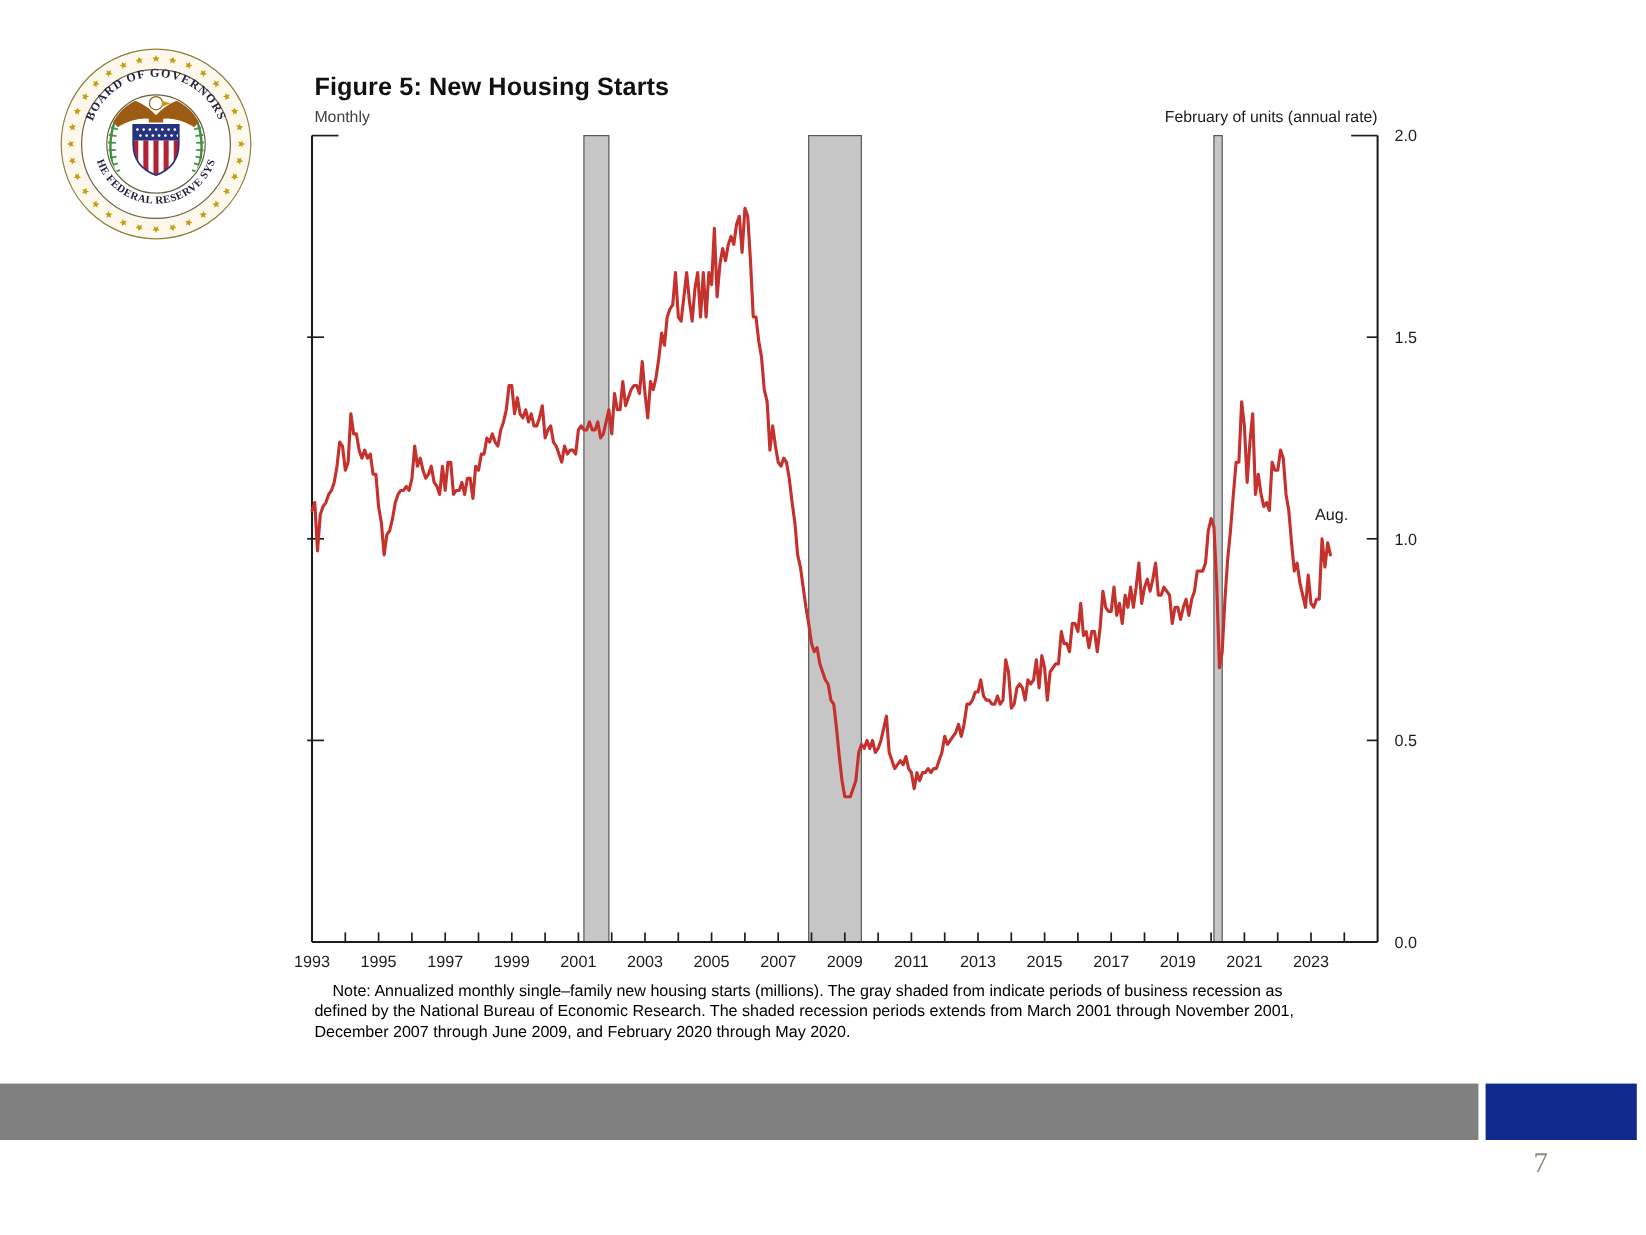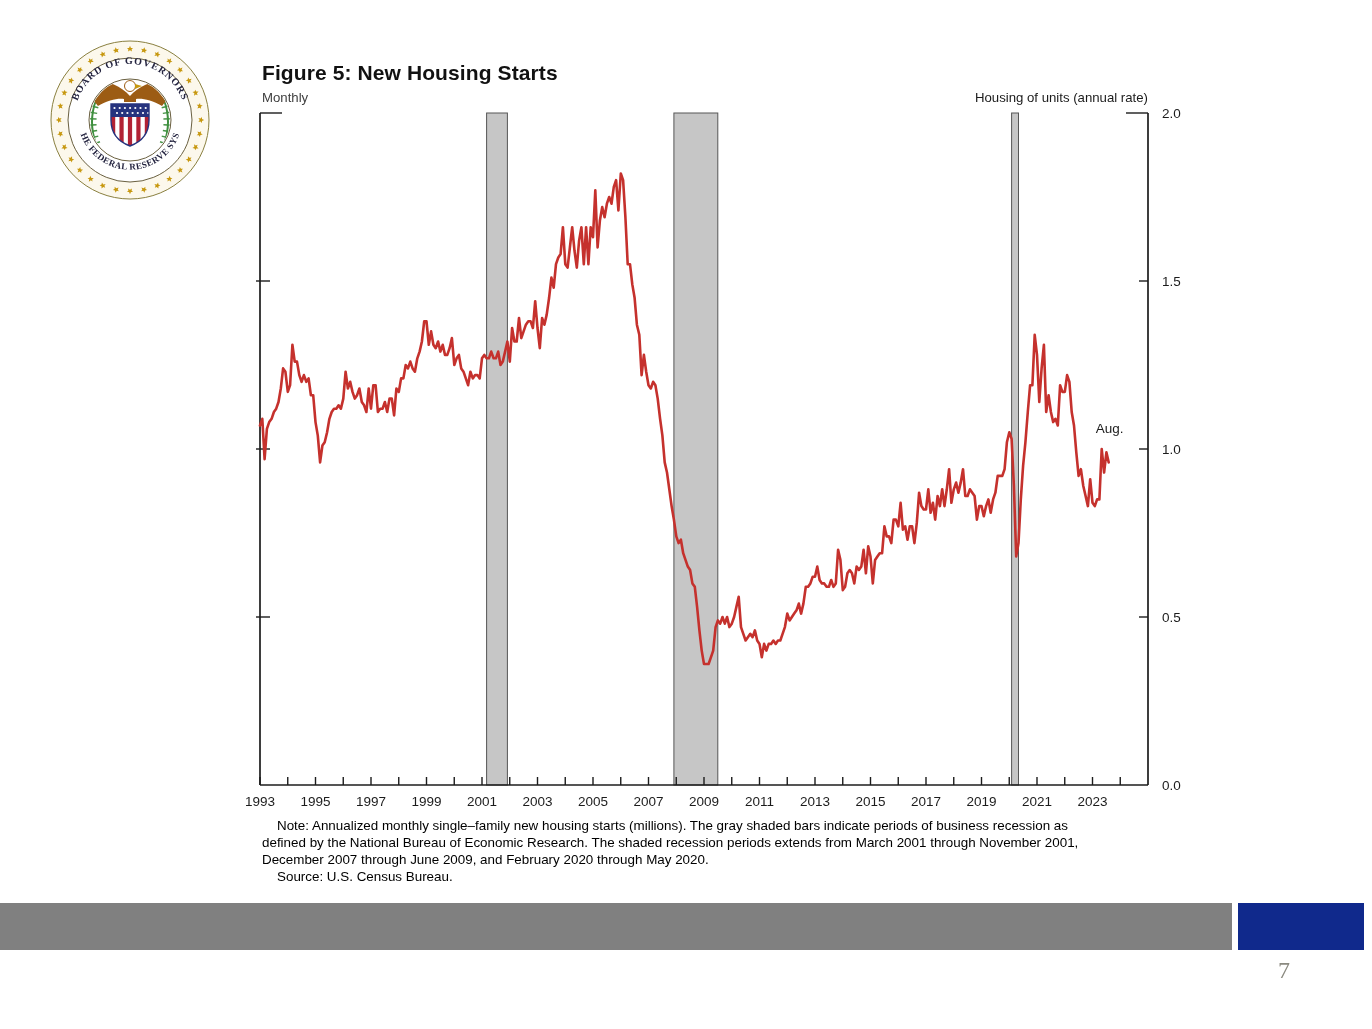--- a/index.html
+++ b/index.html
@@ -106,21 +106,21 @@
       <circle cx="92.5" cy="70" r="1.1" fill="#ffffff"></circle>
       <circle cx="95.0" cy="75" r="1.1" fill="#ffffff"></circle>
       <circle cx="97.7" cy="70" r="1.1" fill="#ffffff"></circle>
       <circle cx="100.2" cy="75" r="1.1" fill="#ffffff"></circle>
       <path d="M63,66 h38 v16 q0,19 -19,26 q-19,-7 -19,-26 Z" fill="none" stroke="#26337e" stroke-width="1.4"></path>
     </g>
   </svg>
 
 <div id="page-title" class="abs">Figure 5: New Housing Starts</div>
 <div id="freq-label" class="abs">Monthly</div>
-<div id="units-label" class="abs">Housing of units (annual rate)</div>
+<div id="units-label" class="abs">February of units (annual rate)</div>
 
 <svg id="chart-svg" class="abs" width="1372" height="1029">
     <rect x="486.6" y="113" width="20.8" height="672" fill="#c6c6c6" stroke="#565656" stroke-width="1"></rect>
     <rect x="673.9" y="113" width="43.9" height="672" fill="#c6c6c6" stroke="#565656" stroke-width="1"></rect>
     <rect x="1011.6" y="113" width="6.9" height="672" fill="#c6c6c6" stroke="#565656" stroke-width="1"></rect>
     <line x1="260" y1="113" x2="260" y2="785" stroke="#1c1c1c" stroke-width="1.7"></line>
     <line x1="1148" y1="113" x2="1148" y2="785" stroke="#1c1c1c" stroke-width="1.7"></line>
     <line x1="260" y1="785" x2="1148" y2="785" stroke="#1c1c1c" stroke-width="1.7"></line>
     <line x1="260" y1="113" x2="282" y2="113" stroke="#1c1c1c" stroke-width="1.4"></line>
     <line x1="1126" y1="113" x2="1148" y2="113" stroke="#1c1c1c" stroke-width="1.4"></line>
@@ -181,21 +181,20 @@
     <text x="870.5" y="806" text-anchor="middle" font-size="13.5" fill="#1c1c1c">2015</text>
     <text x="926" y="806" text-anchor="middle" font-size="13.5" fill="#1c1c1c">2017</text>
     <text x="981.5" y="806" text-anchor="middle" font-size="13.5" fill="#1c1c1c">2019</text>
     <text x="1037" y="806" text-anchor="middle" font-size="13.5" fill="#1c1c1c">2021</text>
     <text x="1092.5" y="806" text-anchor="middle" font-size="13.5" fill="#1c1c1c">2023</text>
     <polyline points="260.0,425.5 262.3,418.8 264.6,459.1 266.9,428.8 269.2,422.1 271.6,418.8 273.9,412.0 276.2,408.7 278.5,402.0 280.8,388.5 283.1,368.4 285.4,371.7 287.8,391.9 290.1,385.2 292.4,344.8 294.7,361.6 297.0,361.6 299.3,375.1 301.6,381.8 303.9,375.1 306.3,381.8 308.6,378.4 310.9,395.2 313.2,395.2 315.5,422.1 317.8,435.6 320.1,462.4 322.4,445.6 324.7,442.3 327.1,432.2 329.4,418.8 331.7,412.0 334.0,408.7 336.3,408.7 338.6,405.3 340.9,408.7 343.3,398.6 345.6,371.7 347.9,388.5 350.2,381.8 352.5,391.9 354.8,398.6 357.1,395.2 359.4,388.5 361.8,402.0 364.1,405.3 366.4,412.0 368.7,388.5 371.0,408.7 373.3,385.2 375.6,385.2 377.9,412.0 380.2,408.7 382.6,408.7 384.9,402.0 387.2,412.0 389.5,398.6 391.8,398.6 394.1,415.4 396.4,388.5 398.8,391.9 401.1,378.4 403.4,378.4 405.7,365.0 408.0,368.4 410.3,361.6 412.6,368.4 414.9,371.7 417.3,358.3 419.6,351.6 421.9,341.5 424.2,321.3 426.5,321.3 428.8,344.8 431.1,331.4 433.4,344.8 435.7,348.2 438.1,341.5 440.4,351.6 442.7,344.8 445.0,354.9 447.3,354.9 449.6,348.2 451.9,338.1 454.3,365.0 456.6,358.3 458.9,354.9 461.2,368.4 463.5,371.7 465.8,378.4 468.1,385.2 470.4,371.7 472.8,378.4 475.1,375.1 477.4,375.1 479.7,378.4 482.0,358.3 484.3,354.9 486.6,358.3 488.9,358.3 491.2,351.6 493.6,358.3 495.9,358.3 498.2,351.6 500.5,365.0 502.8,361.6 505.1,351.6 507.4,341.5 509.8,361.6 512.1,328.0 514.4,341.5 516.7,341.5 519.0,318.0 521.3,338.1 523.6,331.4 525.9,324.7 528.3,321.3 530.6,321.3 532.9,328.0 535.2,301.2 537.5,328.0 539.8,348.2 542.1,318.0 544.4,324.7 546.7,314.6 549.1,297.8 551.4,277.6 553.7,287.7 556.0,264.2 558.3,257.5 560.6,254.1 562.9,227.2 565.3,264.2 567.6,267.6 569.9,247.4 572.2,227.2 574.5,250.8 576.8,267.6 579.1,240.7 581.4,227.2 583.8,264.2 586.1,227.2 588.4,264.2 590.7,227.2 593.0,237.3 595.3,190.3 597.6,247.4 599.9,220.5 602.2,207.1 604.6,217.2 606.9,203.7 609.2,197.0 611.5,203.7 613.8,186.9 616.1,180.2 618.4,210.4 620.8,173.5 623.1,180.2 625.4,217.2 627.7,264.2 630.0,264.2 632.3,284.4 634.6,297.8 636.9,324.7 639.3,334.8 641.6,375.1 643.9,354.9 646.2,371.7 648.5,385.2 650.8,388.5 653.1,381.8 655.4,385.2 657.7,398.6 660.1,418.8 662.4,435.6 664.7,462.4 667.0,472.5 669.3,489.3 671.6,506.1 673.9,519.6 676.3,536.4 678.6,543.1 680.9,539.7 683.2,553.2 685.5,559.9 687.8,566.6 690.1,570.0 692.4,583.4 694.8,586.8 697.1,606.9 699.4,630.4 701.7,650.6 704.0,664.0 706.3,664.0 708.6,664.0 710.9,657.3 713.2,650.6 715.6,627.1 717.9,620.4 720.2,623.7 722.5,617.0 724.8,623.7 727.1,617.0 729.4,627.1 731.8,623.7 734.1,617.0 736.4,606.9 738.7,596.8 741.0,627.1 743.3,633.8 745.6,640.5 747.9,637.2 750.3,633.8 752.6,637.2 754.9,630.4 757.2,640.5 759.5,643.9 761.8,657.3 764.1,643.9 766.4,650.6 768.7,643.9 771.1,643.9 773.4,640.5 775.7,643.9 778.0,640.5 780.3,640.5 782.6,633.8 784.9,627.1 787.3,613.6 789.6,620.4 791.9,617.0 794.2,613.6 796.5,610.3 798.8,603.6 801.1,613.6 803.4,603.6 805.8,586.8 808.1,586.8 810.4,583.4 812.7,576.7 815.0,576.7 817.3,566.6 819.6,580.0 821.9,583.4 824.2,583.4 826.6,586.8 828.9,586.8 831.2,580.0 833.5,586.8 835.8,583.4 838.1,549.8 840.4,559.9 842.8,590.1 845.1,586.8 847.4,573.3 849.7,570.0 852.0,573.3 854.3,583.4 856.6,566.6 858.9,570.0 861.3,566.6 863.6,549.8 865.9,573.3 868.2,546.4 870.5,556.5 872.8,583.4 875.1,559.9 877.4,556.5 879.7,553.2 882.1,553.2 884.4,526.3 886.7,536.4 889.0,536.4 891.3,543.1 893.6,519.6 895.9,519.6 898.3,526.3 900.6,502.8 902.9,529.6 905.2,526.3 907.5,539.7 909.8,526.3 912.1,526.3 914.4,543.1 916.8,522.9 919.1,492.7 921.4,506.1 923.7,509.5 926.0,509.5 928.3,489.3 930.6,512.8 932.9,502.8 935.2,519.6 937.6,496.0 939.9,506.1 942.2,489.3 944.5,506.1 946.8,489.3 949.1,469.2 951.4,502.8 953.8,489.3 956.1,482.6 958.4,492.7 960.7,482.6 963.0,469.2 965.3,496.0 967.6,496.0 969.9,489.3 972.3,492.7 974.6,496.0 976.9,519.6 979.2,506.1 981.5,506.1 983.8,516.2 986.1,506.1 988.4,499.4 990.7,512.8 993.1,499.4 995.4,492.7 997.7,475.9 1000.0,475.9 1002.3,475.9 1004.6,469.2 1006.9,442.3 1009.3,432.2 1011.6,438.9 1013.9,486.0 1016.2,556.5 1018.5,543.1 1020.8,499.4 1023.1,465.8 1025.4,442.3 1027.8,412.0 1030.1,385.2 1032.4,385.2 1034.7,334.8 1037.0,354.9 1039.3,402.0 1041.6,368.4 1043.9,344.8 1046.2,412.0 1048.6,395.2 1050.9,412.0 1053.2,422.1 1055.5,418.8 1057.8,425.5 1060.1,385.2 1062.4,391.9 1064.8,391.9 1067.1,375.1 1069.4,381.8 1071.7,412.0 1074.0,425.5 1076.3,452.4 1078.6,475.9 1080.9,469.2 1083.3,486.0 1085.6,496.0 1087.9,506.1 1090.2,479.2 1092.5,502.8 1094.8,506.1 1097.1,499.4 1099.4,499.4 1101.7,449.0 1104.1,472.5 1106.4,452.4 1108.7,462.4" fill="none" stroke="#c5312d" stroke-width="2.6" stroke-linejoin="round" stroke-linecap="round"></polyline>
     <text x="1109.687499999998" y="433.44" text-anchor="middle" font-size="13.5" fill="#1c1c1c">Aug.</text>
   </svg>
 
 <div id="note-block" class="abs">
-  <div class="note-indent">Note: Annualized monthly single–family new housing starts (millions). The gray shaded bars indicate periods of business recession as</div>
+  <div class="note-indent">Note: Annualized monthly single–family new housing starts (millions). The gray shaded from indicate periods of business recession as</div>
   <div>defined by the National Bureau of Economic Research. The shaded recession periods extends from March 2001 through November 2001,</div>
   <div>December 2007 through June 2009, and February 2020 through May 2020.</div>
-  <div class="note-indent">Source: U.S. Census Bureau.</div>
 </div>
 
 <div id="footer-gray" class="abs" style="background: rgb(128, 128, 128);"></div>
 <div id="footer-blue" class="abs" style="background: rgb(16, 41, 140);"></div>
 <div id="page-number" class="abs" style="color: rgb(139, 138, 128);">7</div>
 
 </body></html>

